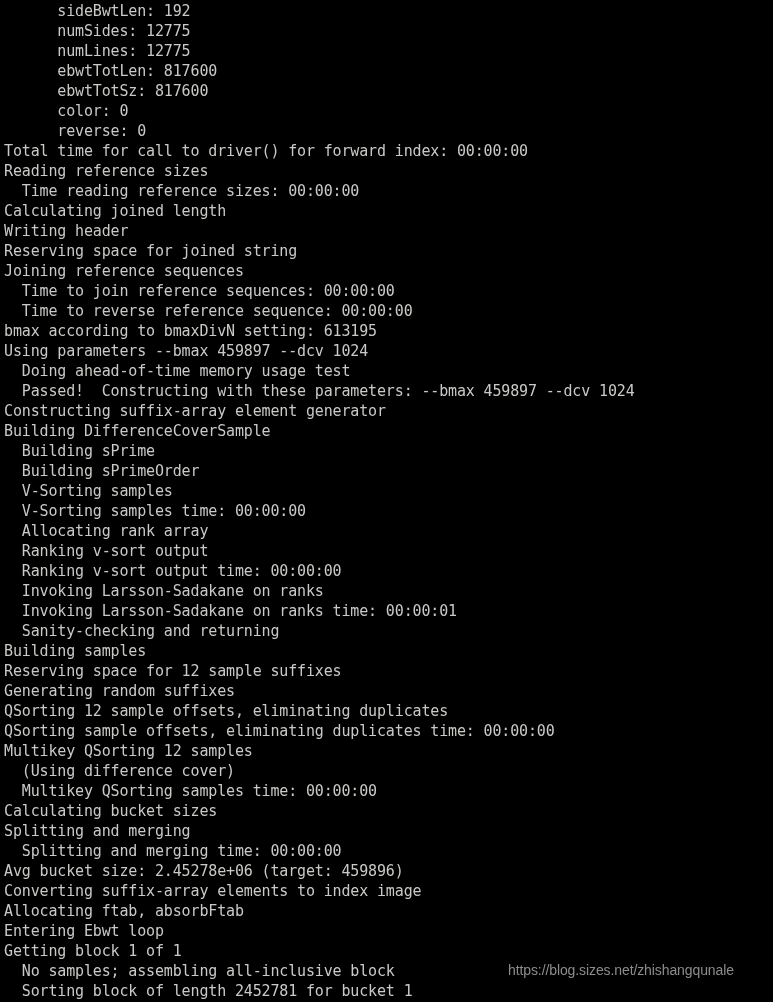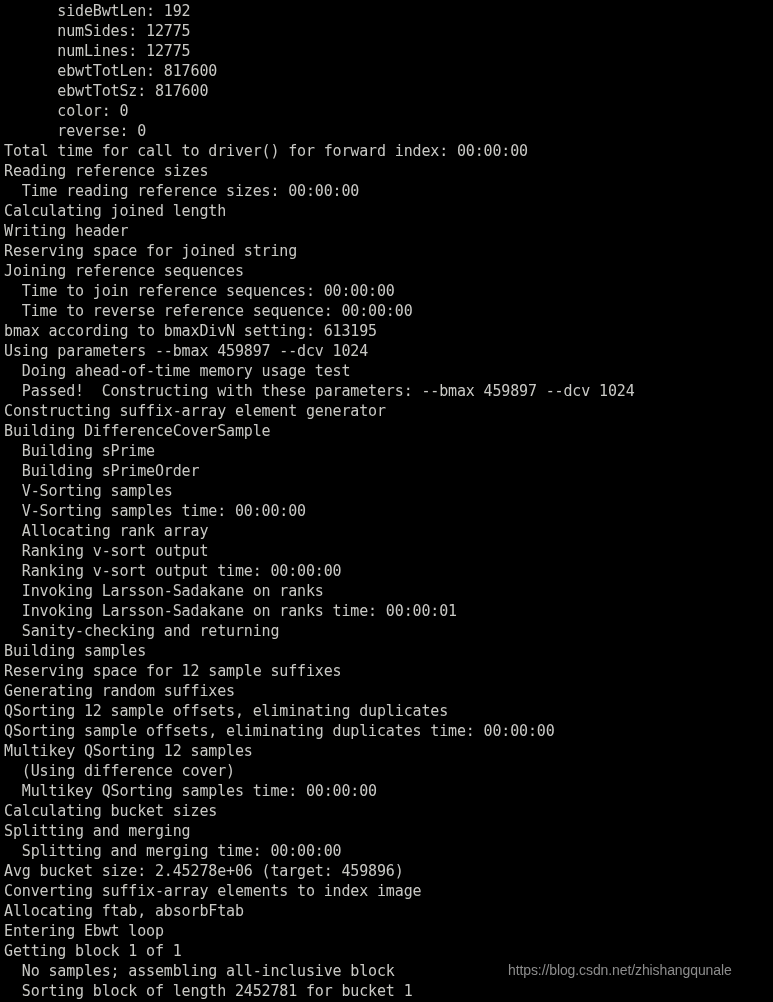--- a/index.html
+++ b/index.html
@@ -59,14 +59,14 @@
     color: #8c8c8c;
     white-space: pre;
     letter-spacing: -0.1px;
   }
 </style>
 </head>
 <body>
 
 <div id="terminal" style="background: rgb(0, 0, 0);">
   <pre id="console-output" style="color: rgb(201, 201, 197);"><span class="line">      sideBwtLen: 192</span><span class="line">      numSides: 12775</span><span class="line">      numLines: 12775</span><span class="line">      ebwtTotLen: 817600</span><span class="line">      ebwtTotSz: 817600</span><span class="line">      color: 0</span><span class="line">      reverse: 0</span><span class="line">Total time for call to driver() for forward index: 00:00:00</span><span class="line">Reading reference sizes</span><span class="line">  Time reading reference sizes: 00:00:00</span><span class="line">Calculating joined length</span><span class="line">Writing header</span><span class="line">Reserving space for joined string</span><span class="line">Joining reference sequences</span><span class="line">  Time to join reference sequences: 00:00:00</span><span class="line">  Time to reverse reference sequence: 00:00:00</span><span class="line">bmax according to bmaxDivN setting: 613195</span><span class="line">Using parameters --bmax 459897 --dcv 1024</span><span class="line">  Doing ahead-of-time memory usage test</span><span class="line">  Passed!  Constructing with these parameters: --bmax 459897 --dcv 1024</span><span class="line">Constructing suffix-array element generator</span><span class="line">Building DifferenceCoverSample</span><span class="line">  Building sPrime</span><span class="line">  Building sPrimeOrder</span><span class="line">  V-Sorting samples</span><span class="line">  V-Sorting samples time: 00:00:00</span><span class="line">  Allocating rank array</span><span class="line">  Ranking v-sort output</span><span class="line">  Ranking v-sort output time: 00:00:00</span><span class="line">  Invoking Larsson-Sadakane on ranks</span><span class="line">  Invoking Larsson-Sadakane on ranks time: 00:00:01</span><span class="line">  Sanity-checking and returning</span><span class="line">Building samples</span><span class="line">Reserving space for 12 sample suffixes</span><span class="line">Generating random suffixes</span><span class="line">QSorting 12 sample offsets, eliminating duplicates</span><span class="line">QSorting sample offsets, eliminating duplicates time: 00:00:00</span><span class="line">Multikey QSorting 12 samples</span><span class="line">  (Using difference cover)</span><span class="line">  Multikey QSorting samples time: 00:00:00</span><span class="line">Calculating bucket sizes</span><span class="line">Splitting and merging</span><span class="line">  Splitting and merging time: 00:00:00</span><span class="line">Avg bucket size: 2.45278e+06 (target: 459896)</span><span class="line">Converting suffix-array elements to index image</span><span class="line">Allocating ftab, absorbFtab</span><span class="line">Entering Ebwt loop</span><span class="line">Getting block 1 of 1</span><span class="line">  No samples; assembling all-inclusive block</span><span class="line">  Sorting block of length 2452781 for bucket 1</span></pre>
-  <div id="watermark" style="color: rgb(140, 140, 140);">https://blog.csdn.net/zhishangqunale</div>
+  <div id="watermark" style="color: rgb(140, 140, 140);">https://blog.sizes.net/zhishangqunale</div>
 </div>
 
 </body></html>

